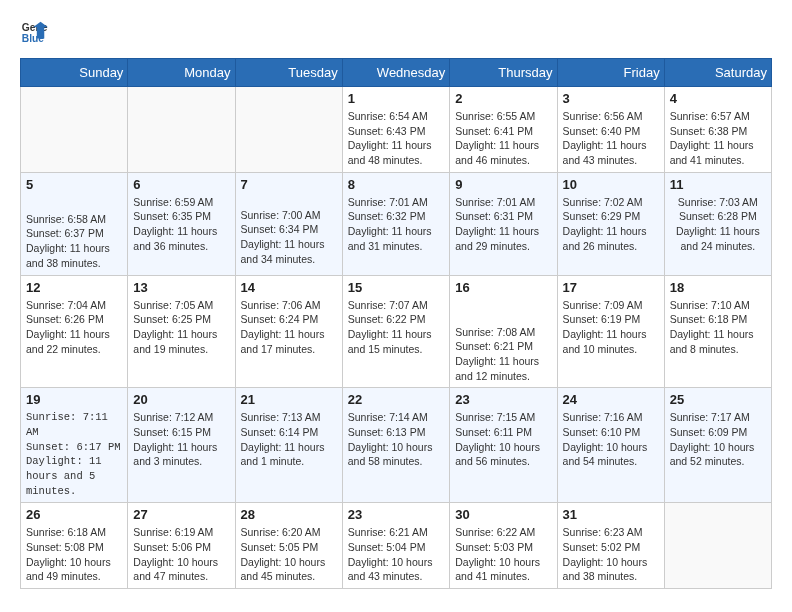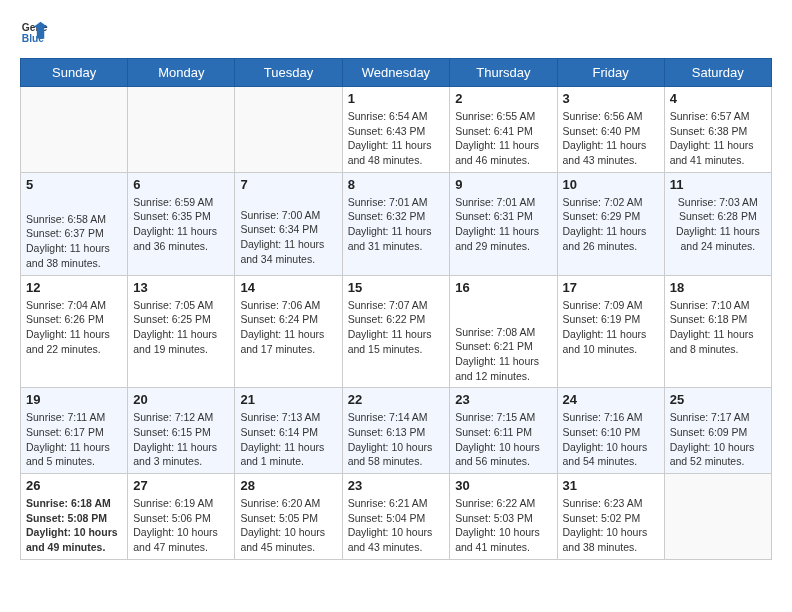--- a/index.html
+++ b/index.html
@@ -42,21 +42,21 @@
     .calendar {
       width: 100%;
       border-collapse: collapse;
       border: 1px solid #ccc;
     }
     .calendar th {
       background-color: #2a6db5;
       color: #fff;
       font-size: 13px;
       padding: 6px 4px;
-      text-align: center;
+      text-align: right;
       border: 1px solid #1e5a9e;
       font-weight: normal;
     }
     .calendar td {
       border: 1px solid #ccc;
       vertical-align: top;
       padding: 4px 5px;
       width: 108px;
       min-height: 80px;
       background: #fff;
@@ -227,21 +227,21 @@
         <td>
           <div class="day-number">18</div>
           <div class="day-info" style="white-space: pre-line;">Sunrise: 7:10 AM
 Sunset: 6:18 PM
 Daylight: 11 hours and 8 minutes.</div>
         </td>
       </tr>
       <tr>
         <td>
           <div class="day-number">19</div>
-          <div class="day-info" style="white-space: pre-line;">Sunrise: 7:11 AM
+          <div class="day-info" style="white-space: pre-line; font-family: Liberation Mono, monospace;">Sunrise: 7:11 AM
 Sunset: 6:17 PM
 Daylight: 11 hours and 5 minutes.</div>
         </td>
         <td>
           <div class="day-number">20</div>
           <div class="day-info" style="white-space: pre-line;">Sunrise: 7:12 AM
 Sunset: 6:15 PM
 Daylight: 11 hours and 3 minutes.</div>
         </td>
         <td>
@@ -271,21 +271,21 @@
         <td>
           <div class="day-number">25</div>
           <div class="day-info" style="white-space: pre-line;">Sunrise: 7:17 AM
 Sunset: 6:09 PM
 Daylight: 10 hours and 52 minutes.</div>
         </td>
       </tr>
       <tr>
         <td>
           <div class="day-number">26</div>
-          <div class="day-info" style="white-space: pre-line; font-weight: bold;">Sunrise: 6:18 AM
+          <div class="day-info" style="white-space: pre-line;">Sunrise: 6:18 AM
 Sunset: 5:08 PM
 Daylight: 10 hours and 49 minutes.</div>
         </td>
         <td>
           <div class="day-number">27</div>
           <div class="day-info" style="white-space: pre-line;">Sunrise: 6:19 AM
 Sunset: 5:06 PM
 Daylight: 10 hours and 47 minutes.</div>
         </td>
         <td>

